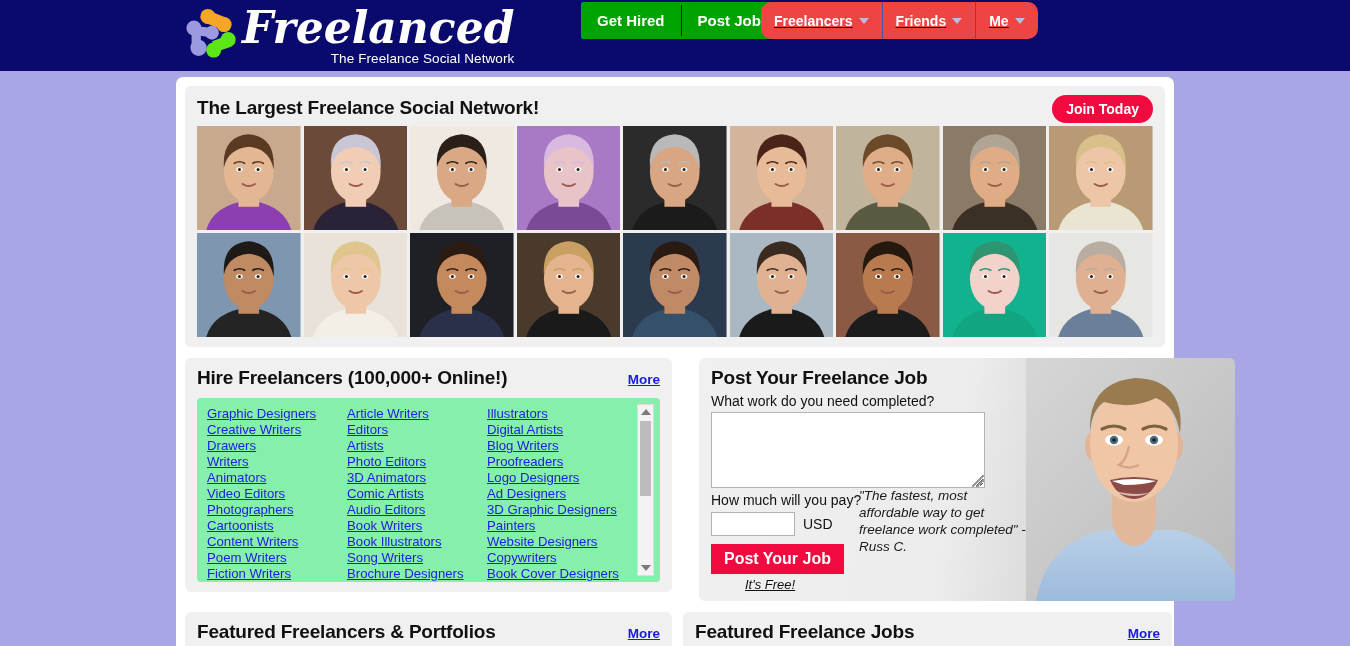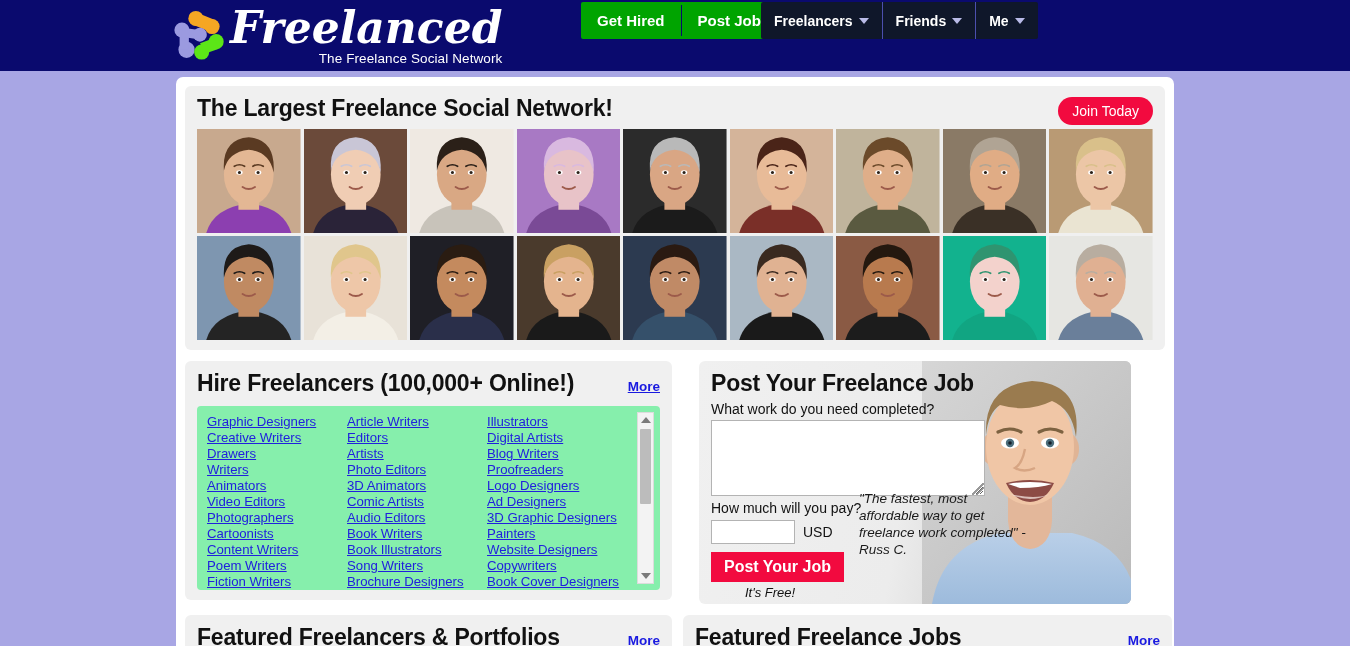--- a/index.html
+++ b/index.html
@@ -14,23 +14,23 @@
 
   
   .topbar {
     position: relative;
     height: 71px;
     background: #0a0a6e;
     width: 100%;
   }
   .brand {
     position: absolute;
-    left: 168px; top: 4px;
-    display: flex;
-    align-items: flex-end;
+    left: 180px; top: 4px;
+    display: flex;
+    align-items: center;
   }
   .logo-mark { width: 58px; height: 58px; display:block; }
   .brand-text {
     margin-left: 4px;
     padding-top: 2px;
   }
   .brand-name {
     font-family: "DejaVu Serif", serif;
     font-style: italic;
     font-weight: bold;
@@ -67,24 +67,25 @@
     cursor: pointer;
     background: #00a400;
     border-radius: 12px;
   }
   .cta-sep { width: 1px; background: #0a0a6e; margin: 3px 0; }
 
   .navmenu {
     position: absolute;
     left: 761px; top: 2px;
     height: 37px;
-    background: #0f172a;
+    background: #ef4444;
     display: flex;
     align-items: stretch;
-    border-radius: 2px;
+    border-radius: 10px;
+    text-decoration: underline;
   }
   .nav-item {
     color: #ffffff;
     font-weight: bold;
     font-size: 14px;
     padding: 0 13px;
     display: flex;
     align-items: center;
     gap: 6px;
     cursor: pointer;
@@ -115,21 +116,21 @@
     border-radius: 6px;
     padding: 9px 12px 10px 12px;
     margin-bottom: 11px;
   }
   .card-head {
     display: flex;
     align-items: baseline;
     justify-content: space-between;
   }
   .card-title {
-    font-size: 23px;
+    font-size: 19px;
     font-weight: bold;
     color: #111111;
     margin: 0 0 4px 0;
     letter-spacing: -0.2px;
   }
   .more-link {
     color: #1919e0;
     text-decoration: underline;
     font-size: 13.5px;
     font-weight: bold;
@@ -155,21 +156,21 @@
   .photo .face {
     position: absolute; inset: 0;
   }
 
   
   .cols {
     display: flex;
     gap: 27px;
   }
   .col-left  { width: 487px; flex: none; }
-  .col-right { width: 432px; flex: none; }
+  .col-right { width: 536px; flex: none; }
 
   
   .links-box {
     background: #86efac;
     border-radius: 4px;
     margin-top: 5px;
     padding: 8px 4px 8px 10px;
     display: flex;
     position: relative;
     height: 184px;
@@ -281,21 +282,21 @@
     display: inline-block;
     position: relative; z-index: 2;
     font-family: "Liberation Sans", sans-serif;
   }
   .pj-free {
     font-style: italic;
     font-size: 13px;
     color: #111;
     margin-top: 3px;
     margin-left: 34px;
-    position: relative; z-index: 2;
+    position: relative; z-index: 2; text-decoration: underline;
   }
   .pj-quote {
     position: absolute;
     left: 160px; bottom: 46px;
     width: 172px;
     font-style: italic;
     font-size: 13.5px;
     line-height: 17px;
     color: #1a1a1a;
     z-index: 2;
@@ -303,21 +304,21 @@
   .pj-photo {
     position: absolute;
     right: -6px; top: 0;
     width: 215px; height: 243px;
     z-index: 1;
   }
 
   .join-btn {
     background: #f20a3f;
     color: #ffffff;
-    font-weight: normal;
+    font-weight: bold;
     font-size: 14px;
     padding: 6px 14px;
     border-radius: 14px;
     cursor: pointer;
     white-space: nowrap;
   }
 
   .bottom-cols { display: flex; gap: 11px; }
   .bottom-card {
     background: #f0f0f0;

